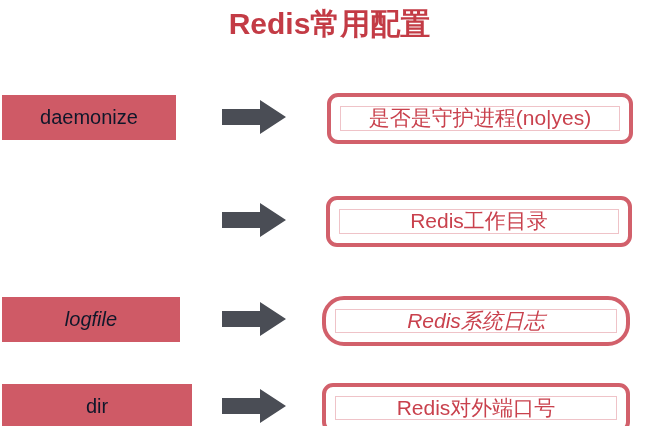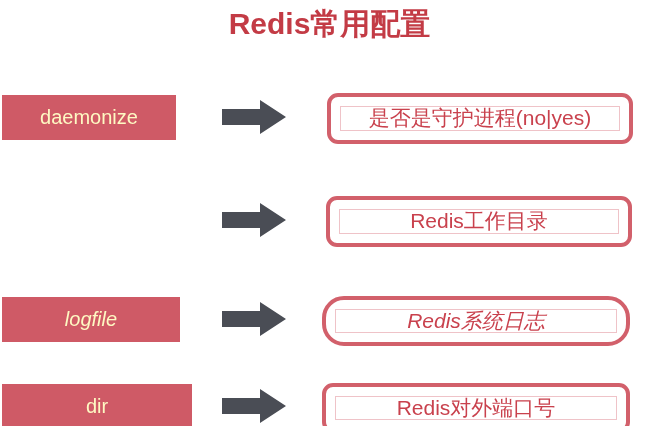--- a/index.html
+++ b/index.html
@@ -37,21 +37,21 @@
     left: 0;
     width: 659px;
   }
 
   
   .pill {
     position: absolute;
     left: 2px;
     background: #cf5a66;
     border-radius: 0;
-    color: #fef9c3;
+    color: #0f172a;
     display: flex;
     align-items: center;
     justify-content: center;
     font-size: 20px;
     font-weight: 400;
     box-sizing: border-box;
   }
   .pill-label {
     display: block;
     line-height: 1;

